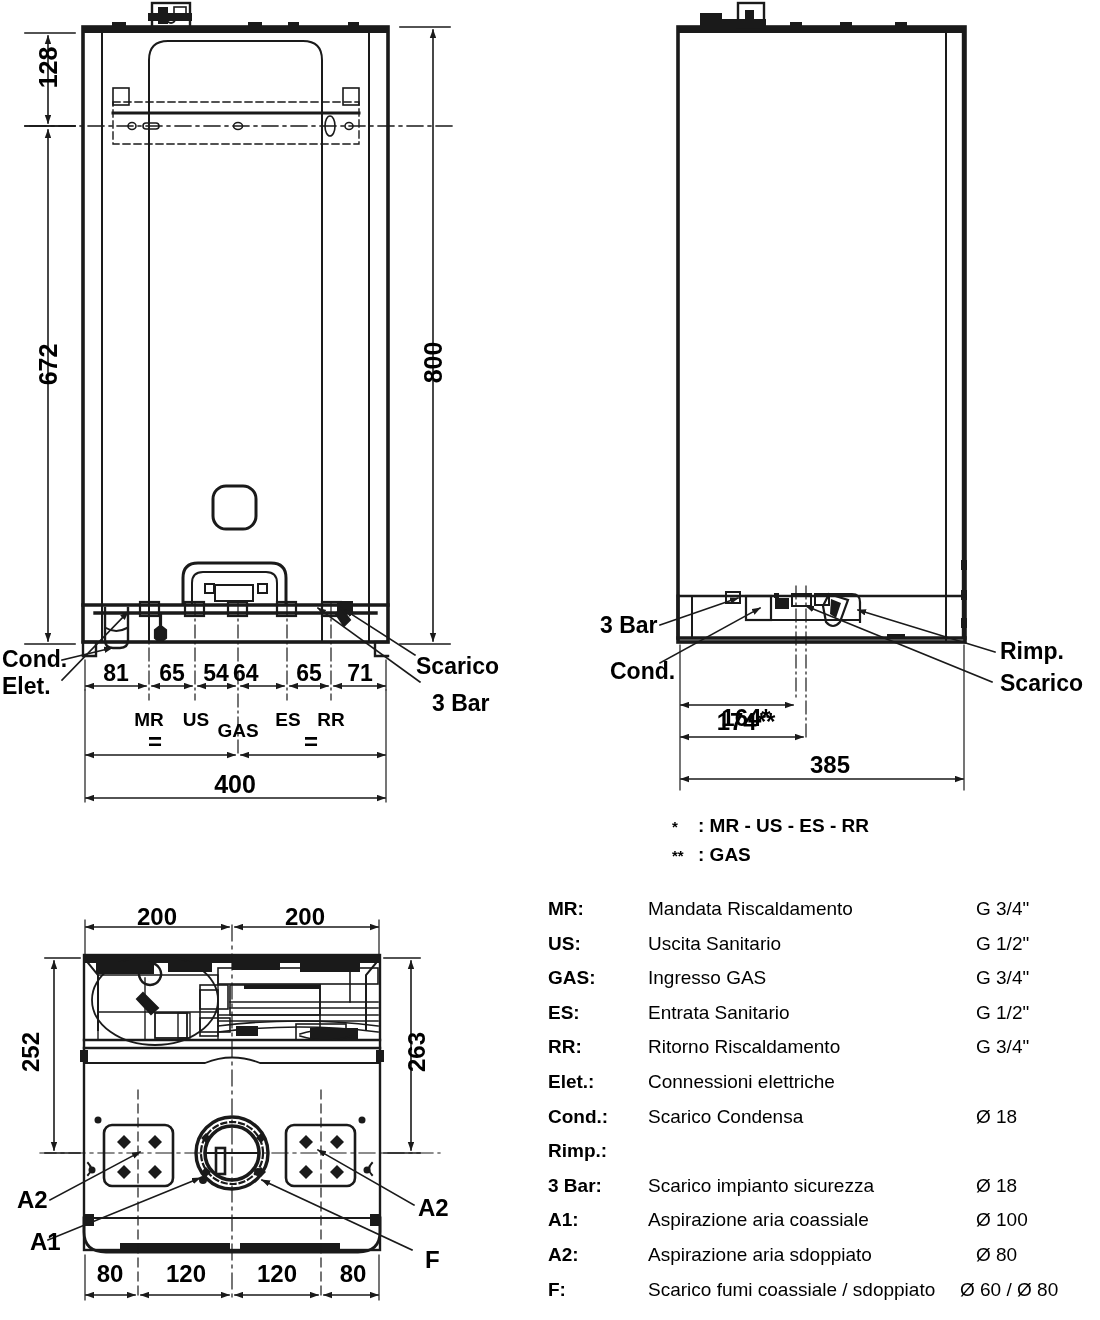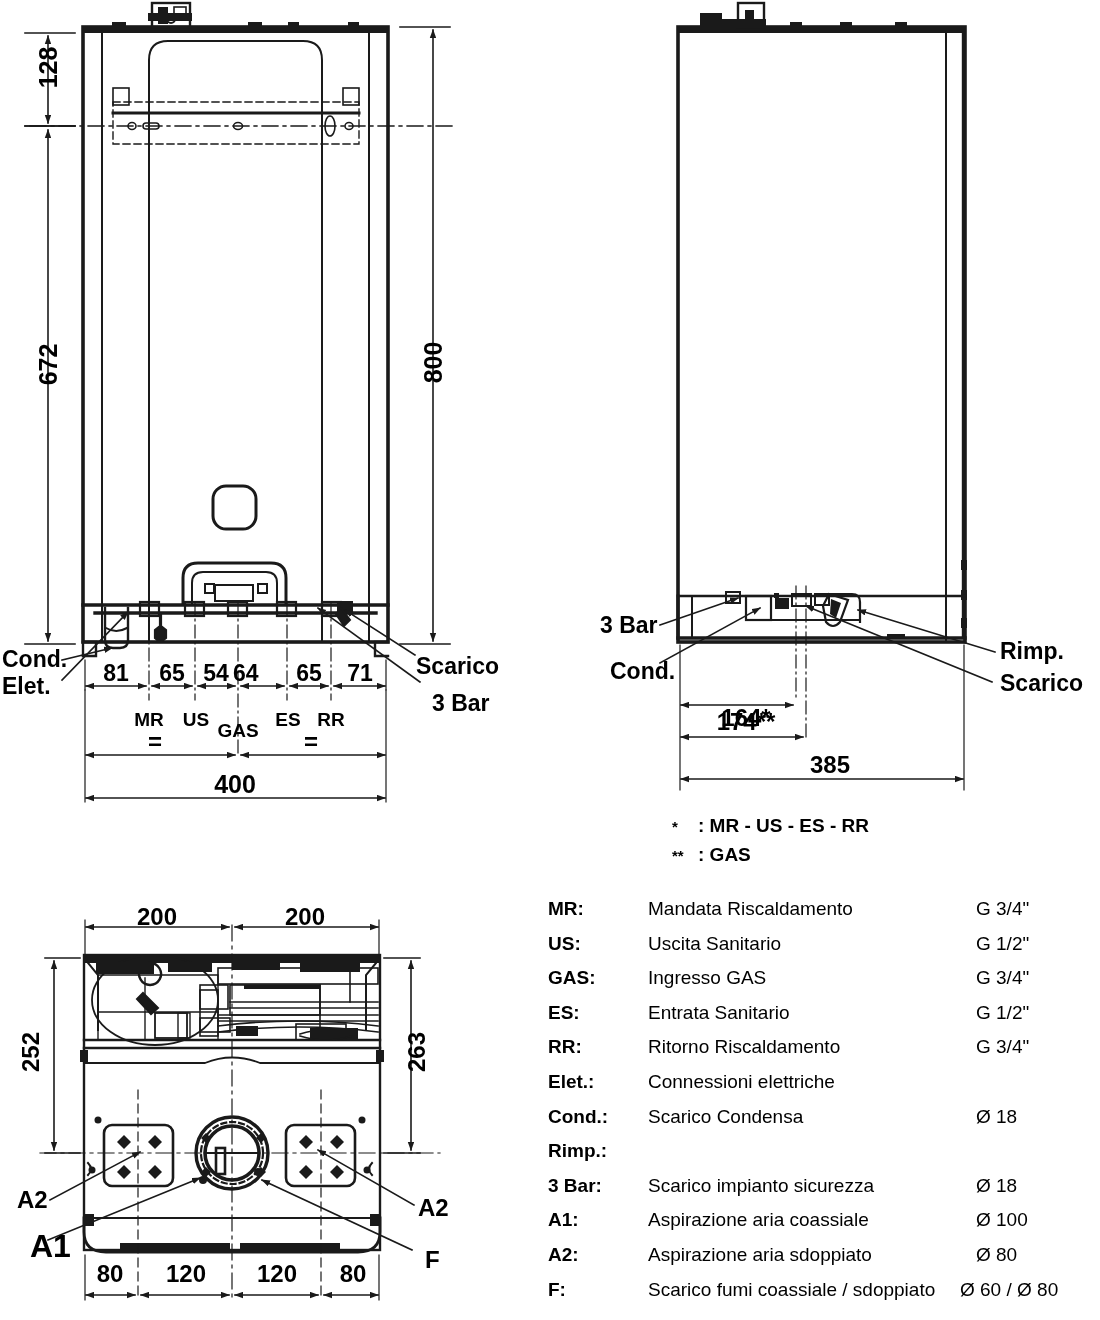--- a/index.html
+++ b/index.html
@@ -420,21 +420,21 @@
 <div class="dim vert" style="left:-2px;top:1040px;width:66px;text-align:center;font-size:24px;transform:rotate(-90deg);">252</div>
 <div class="dim vert" style="left:384px;top:1040px;width:66px;text-align:center;font-size:24px;transform:rotate(-90deg);">263</div>
 
 <div class="dim" style="left:83px;top:1262px;width:54px;text-align:center;font-size:24px;">80</div>
 <div class="dim" style="left:154px;top:1262px;width:64px;text-align:center;font-size:24px;">120</div>
 <div class="dim" style="left:245px;top:1262px;width:64px;text-align:center;font-size:24px;">120</div>
 <div class="dim" style="left:326px;top:1262px;width:54px;text-align:center;font-size:24px;">80</div>
 
 <div class="lbl" style="left:17px;top:1188px;font-size:24px;">A2</div>
 <div class="lbl" style="left:418px;top:1196px;font-size:24px;">A2</div>
-<div class="lbl" style="left:30px;top:1230px;font-size:32px;">A1</div>
+<div class="lbl" style="left:30px;top:1230px;font-size:24px;">A1</div>
 <div class="lbl" style="left:425px;top:1248px;font-size:24px;">F</div>
 
 <div class="legend">
   <div class="lrow">
     <span class="lkey">MR:</span>
     <span class="ldesc">Mandata Riscaldamento</span>
     <span class="lsize">G 3/4"</span>
   </div>
   <div class="lrow">
     <span class="lkey">US:</span>

